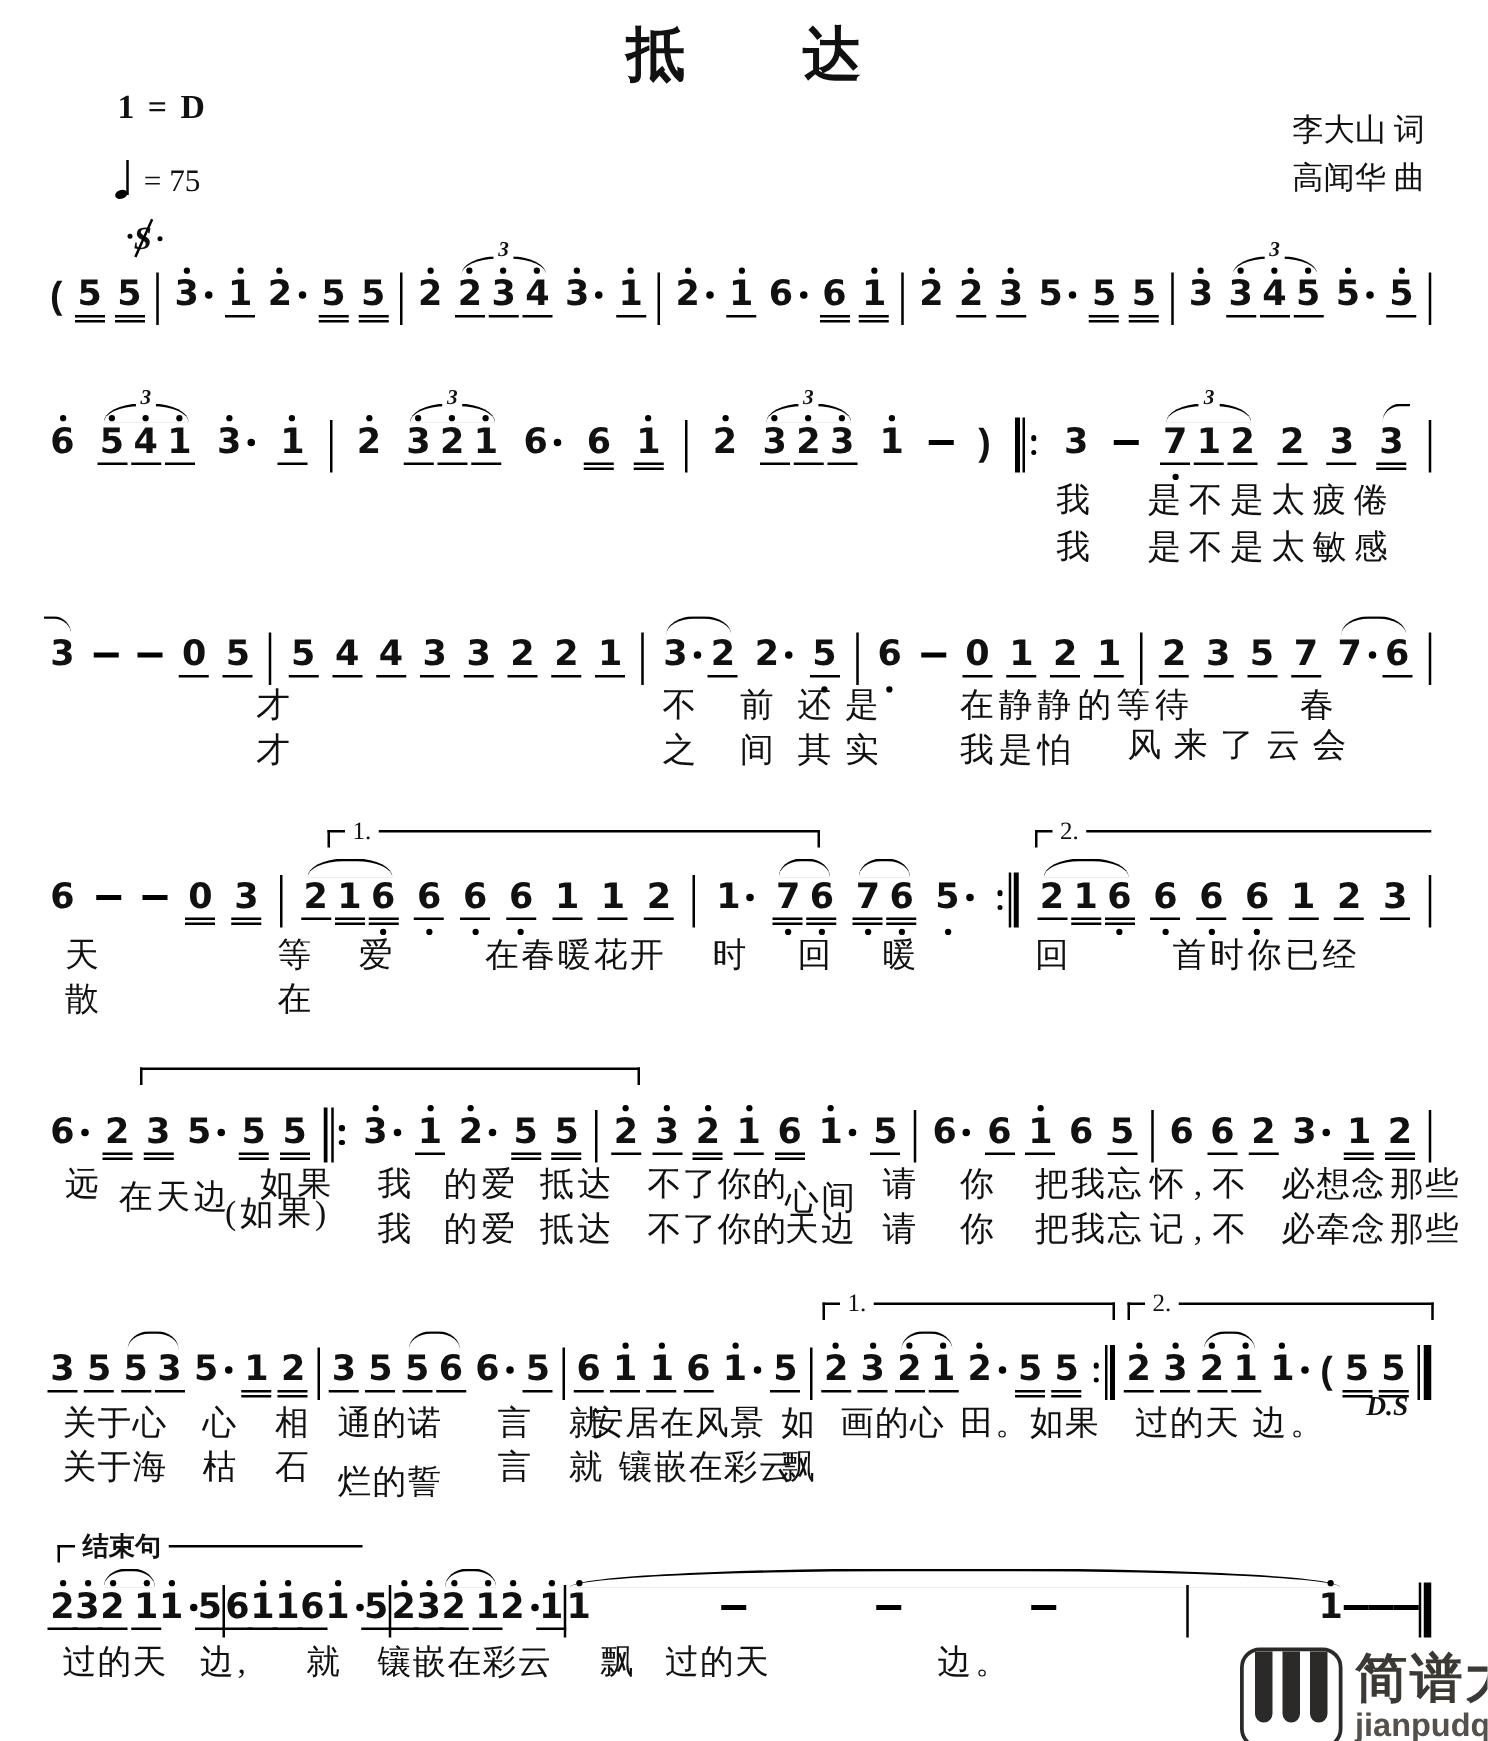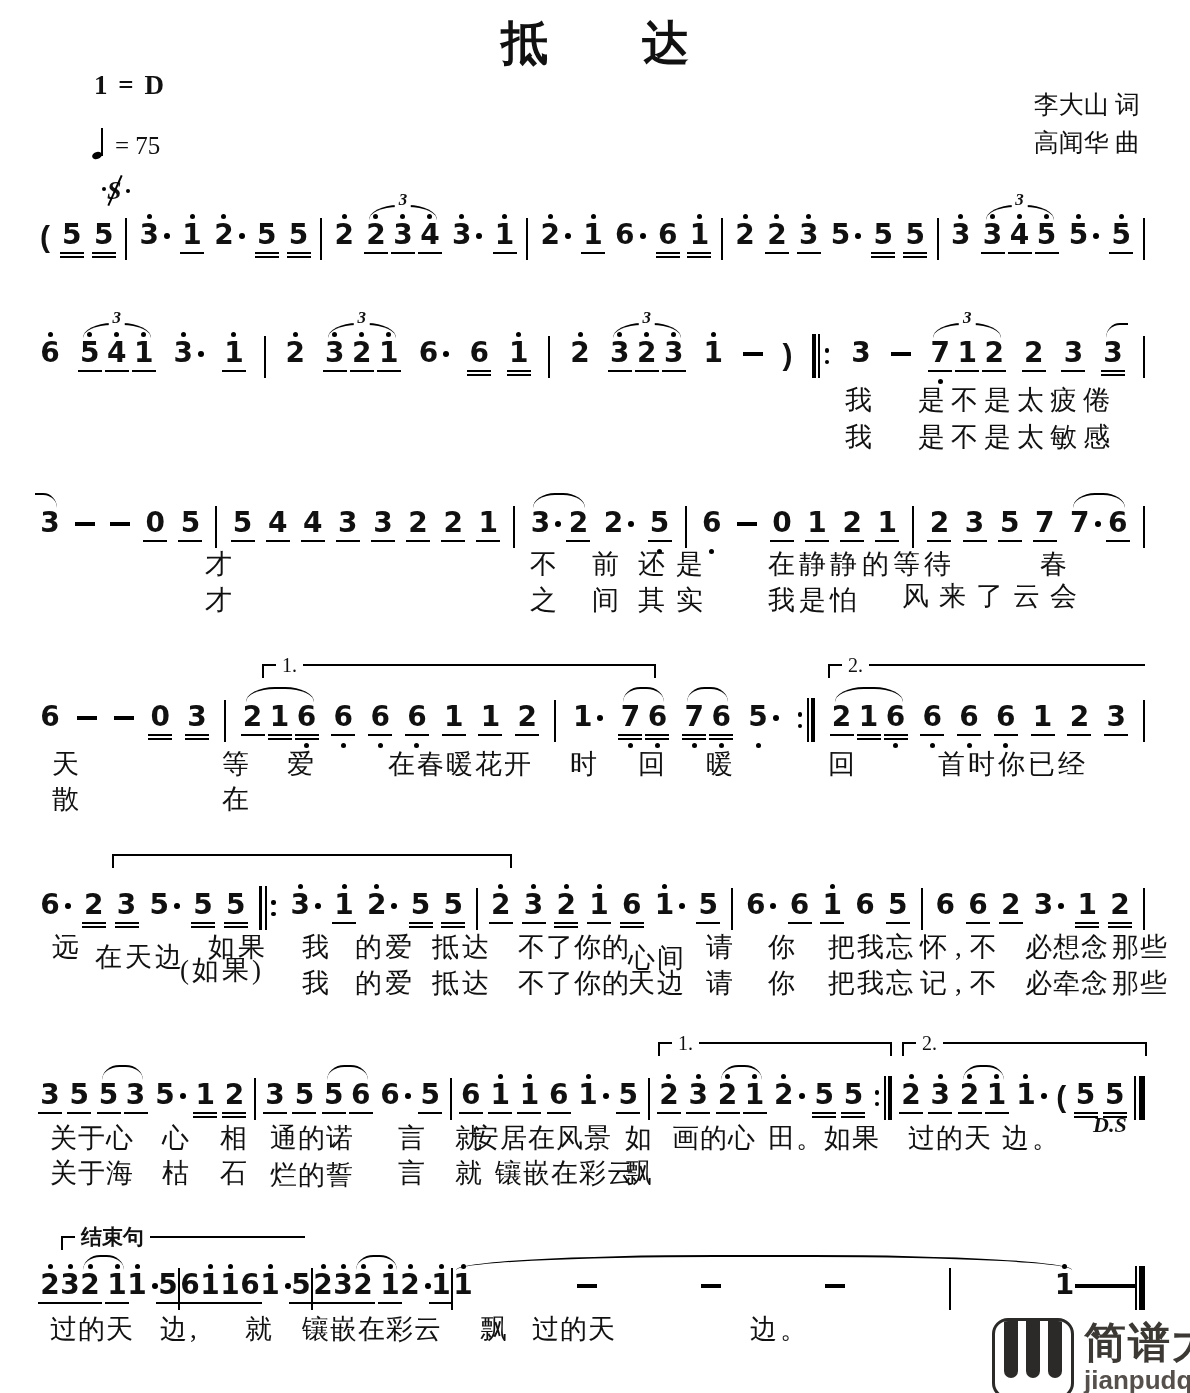--- a/index.html
+++ b/index.html
@@ -1796,21 +1796,21 @@
       <span class="ly" style="left: 415px; top: 52px;">就</span>
       <span class="ly" style="left: 432px; top: 52px; letter-spacing: 1px;">安居在风景</span>
       <span class="ly" style="left: 585px; top: 52px;">如</span>
       <span class="ly" style="left: 632px; top: 52px; letter-spacing: 1px;">画的心</span>
       <span class="ly" style="left: 728px; top: 52px; letter-spacing: 1px;">田。如果</span>
       <span class="ly" style="left: 868px; top: 52px; letter-spacing: 1px;">过的天</span>
       <span class="ly" style="left: 962px; top: 52px;">边。</span>
       <span class="ly" style="left: 10px; top: 87px; letter-spacing: 1px;">关于海</span>
       <span class="ly" style="left: 122px; top: 87px;">枯</span>
       <span class="ly" style="left: 180px; top: 87px;">石</span>
-      <span class="ly" style="left: 230px; top: 89px; letter-spacing: 1px;">烂的誓</span>
+      <span class="ly" style="left: 230px; top: 99px; letter-spacing: 1px;">烂的誓</span>
       <span class="ly" style="left: 358px; top: 87px;">言</span>
       <span class="ly" style="left: 415px; top: 87px;">就</span>
       <span class="ly" style="left: 455px; top: 87px; letter-spacing: 1px;">镶嵌在彩云</span>
       <span class="ly" style="left: 585px; top: 87px;">飘</span>
     </div>
     <div class="score-line" style="top: 1262px;">
       <div class="notes">
         <span class="n">
           <span class="hi">
             <i class="dot"></i>
@@ -2010,21 +2010,21 @@
           </span>
         </span>
         <span class="dash"></span>
         <span class="dash"></span>
         <span class="dash"></span>
         <span class="fin">
           <span class="b2"></span>
           <span class="b5"></span>
         </span>
       </div>
-      <div class="volta tl" style="left: 21px; width: 242px; top: -26px;">
+      <div class="volta tl" style="left: 6px; width: 242px; top: -26px;">
         <span class="vlabel strong">结束句</span>
       </div>
       <span class="ly" style="left: 10px; top: 53px; letter-spacing: 1px;">过的天</span>
       <span class="ly" style="left: 120px; top: 53px;">边,</span>
       <span class="ly" style="left: 205px; top: 53px;">就</span>
       <span class="ly" style="left: 262px; top: 53px; letter-spacing: 1px;">镶嵌在彩云</span>
       <span class="ly" style="left: 440px; top: 53px;">飘</span>
       <span class="ly" style="left: 492px; top: 53px; letter-spacing: 1px;">过的天</span>
       <span class="ly" style="left: 710px; top: 53px;">边。</span>
     </div>

